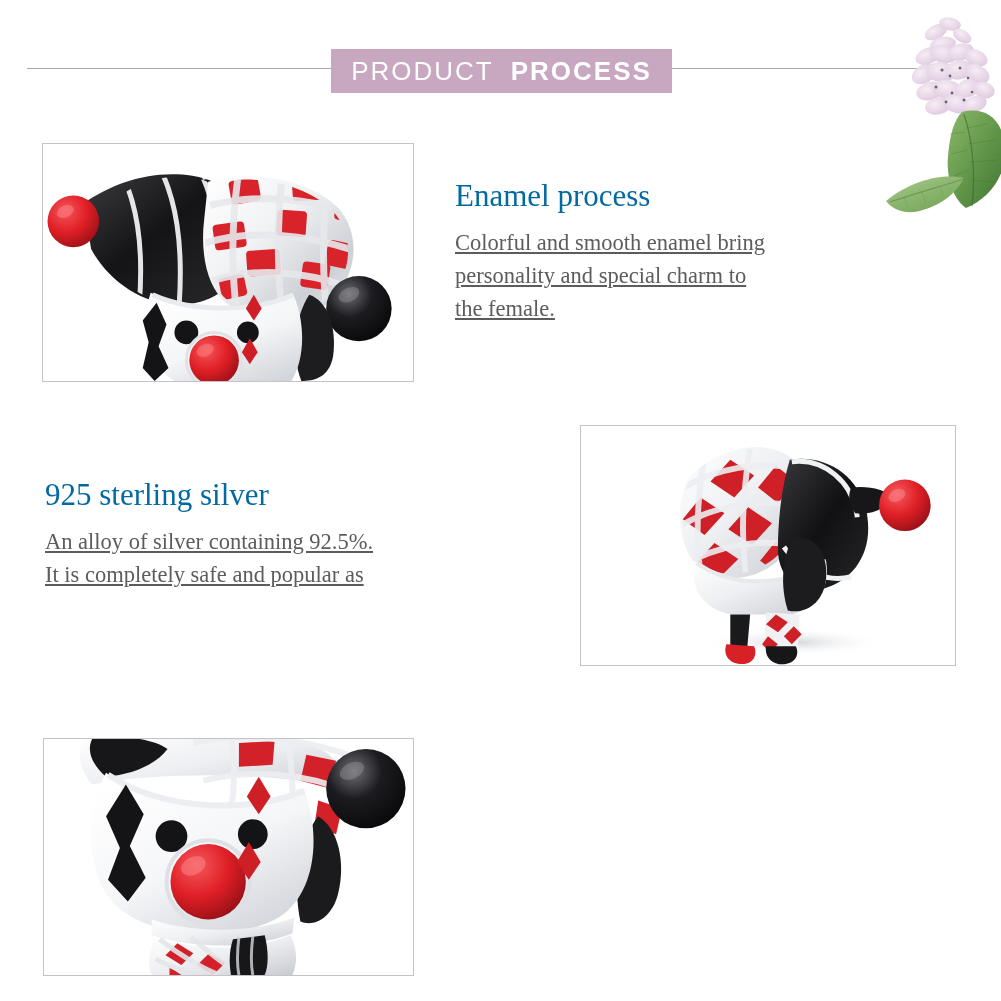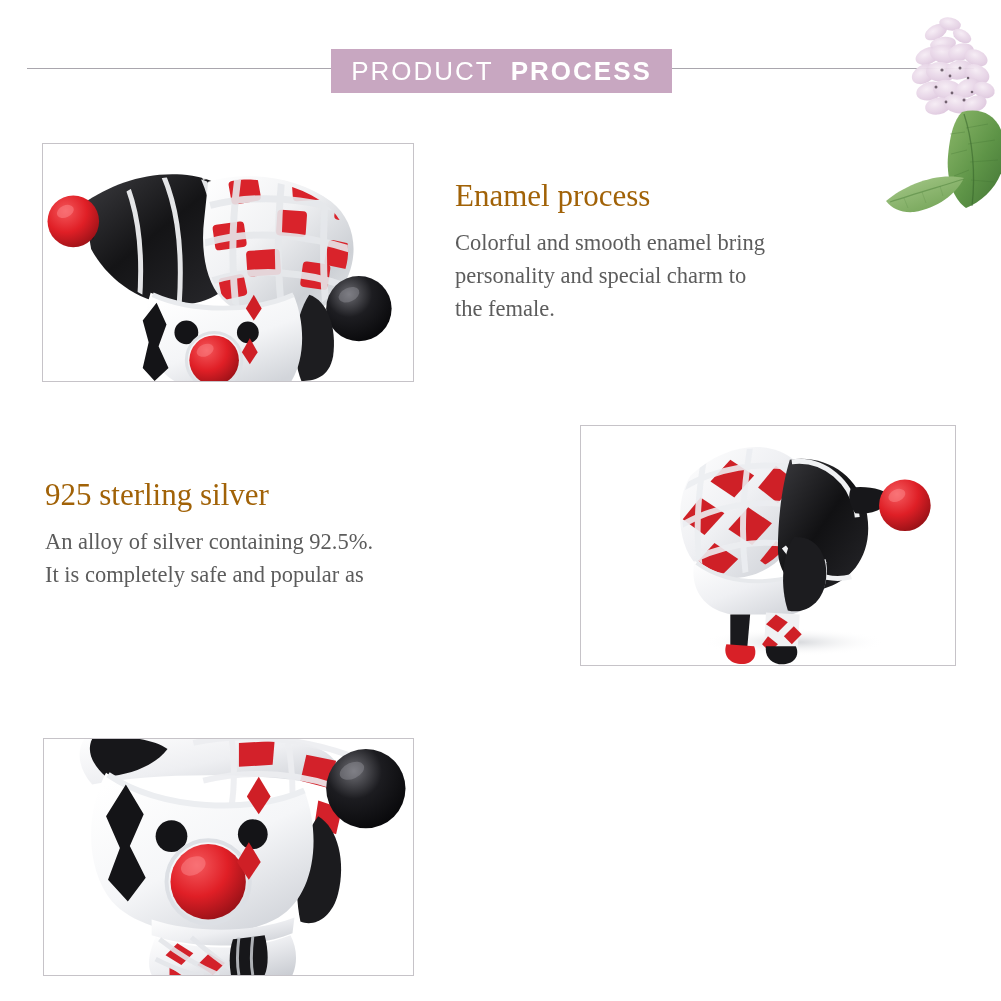--- a/index.html
+++ b/index.html
@@ -67,34 +67,34 @@
   }
   #frame-1 { left: 42px;  top: 143px; width: 372px; height: 239px; }
   #frame-2 { left: 580px; top: 425px; width: 376px; height: 241px; }
   #frame-3 { left: 43px;  top: 738px; width: 371px; height: 238px; }
 
   .frame svg { display: block; width: 100%; height: 100%; }
 
   
   .tblock { position: absolute; }
   .tblock .t-head {
-    color: #a16207;
+    color: #0369a1;
     font-size: 31px;
     font-weight: 400;
     line-height: 1.15;
     margin: 0 0 12px 0;
     white-space: nowrap;
   }
   .tblock .t-body {
     color: #5c5c5c;
     font-size: 22.5px;
     line-height: 1.48;
     margin: 0;
   }
-  .tblock .t-body span { display: block; white-space: nowrap; }
+  .tblock .t-body span { display: block; white-space: nowrap; text-decoration: underline; }
 
   #text-1 { left: 455px; top: 178px; width: 470px; }
   #text-2 { left: 45px;  top: 477px; width: 470px; }
   #text-3 { left: 455px; top: 785px; width: 500px; }
 </style>
 </head>
 <body>
 
 <div id="page">
 

